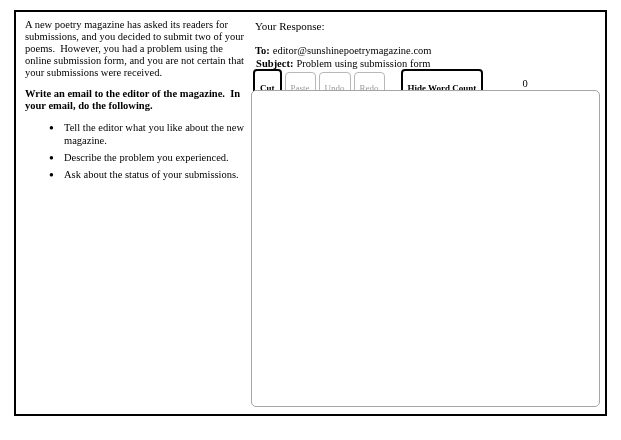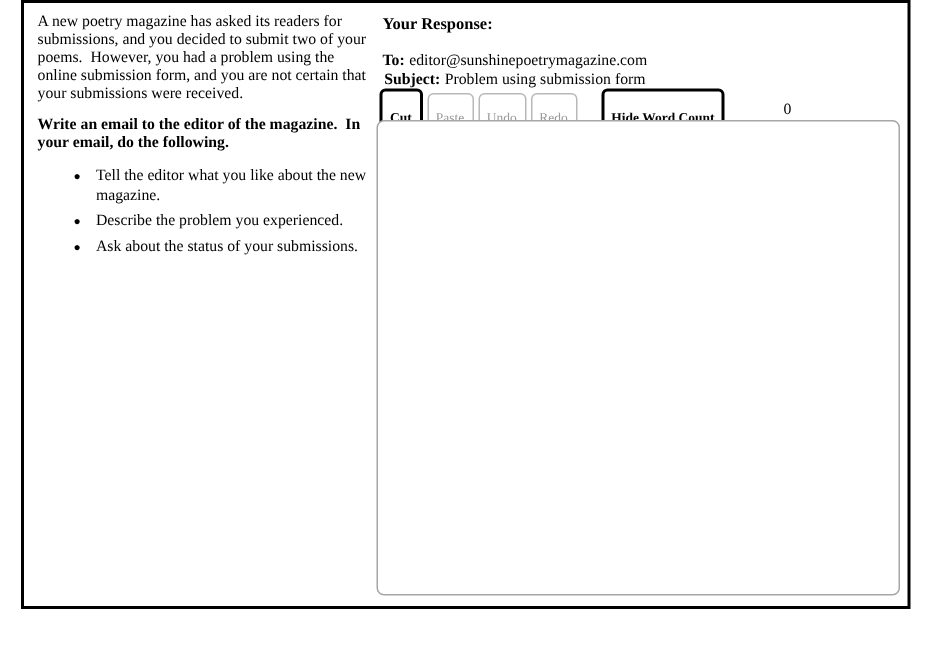--- a/index.html
+++ b/index.html
@@ -8,21 +8,21 @@
     width: 621px;
     height: 440px;
     background: #ffffff;
     font-family: "Liberation Serif", serif;
     color: #000000;
     overflow: hidden;
   }
   .outer-frame {
     position: absolute;
     left: 14px;
-    top: 0;
+    top: 10px;
     width: 589px;
     height: 402px;
     border: 2px solid #000000;
     background: #ffffff;
   }
   
   .instructions {
     position: absolute;
     left: 9px;
     top: 7px;
@@ -51,21 +51,21 @@
     font-size: 8px;
     line-height: 9px;
   }
   .closing { margin-top: 12px; }
   
   .response-title {
     position: absolute;
     left: 239px;
     top: 8px;
     font-size: 11px;
-    font-weight: bold;
+    font-weight: normal;
   }
   .email-header {
     position: absolute;
     left: 239px;
     top: 32px;
     font-size: 10.5px;
     line-height: 13px;
   }
   .field-row { white-space: nowrap; text-align: center; }
   .field-label { font-weight: bold; }

